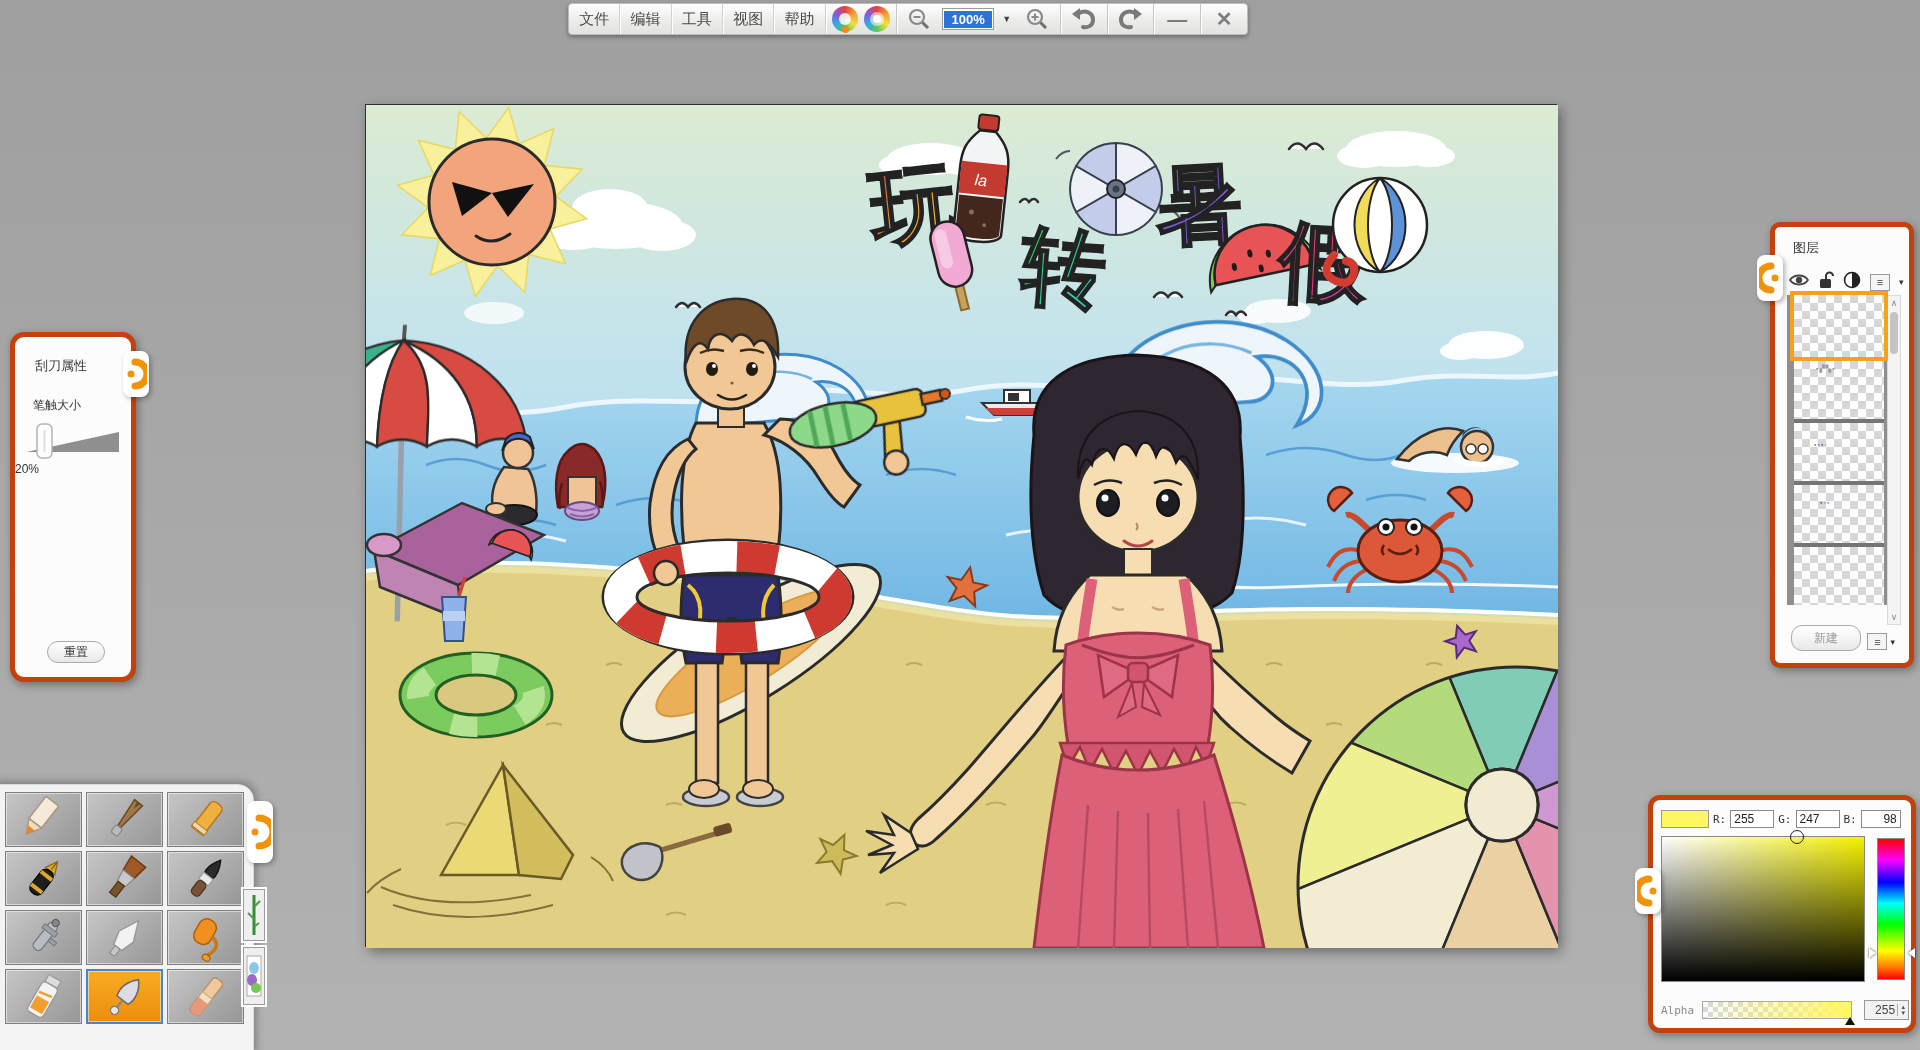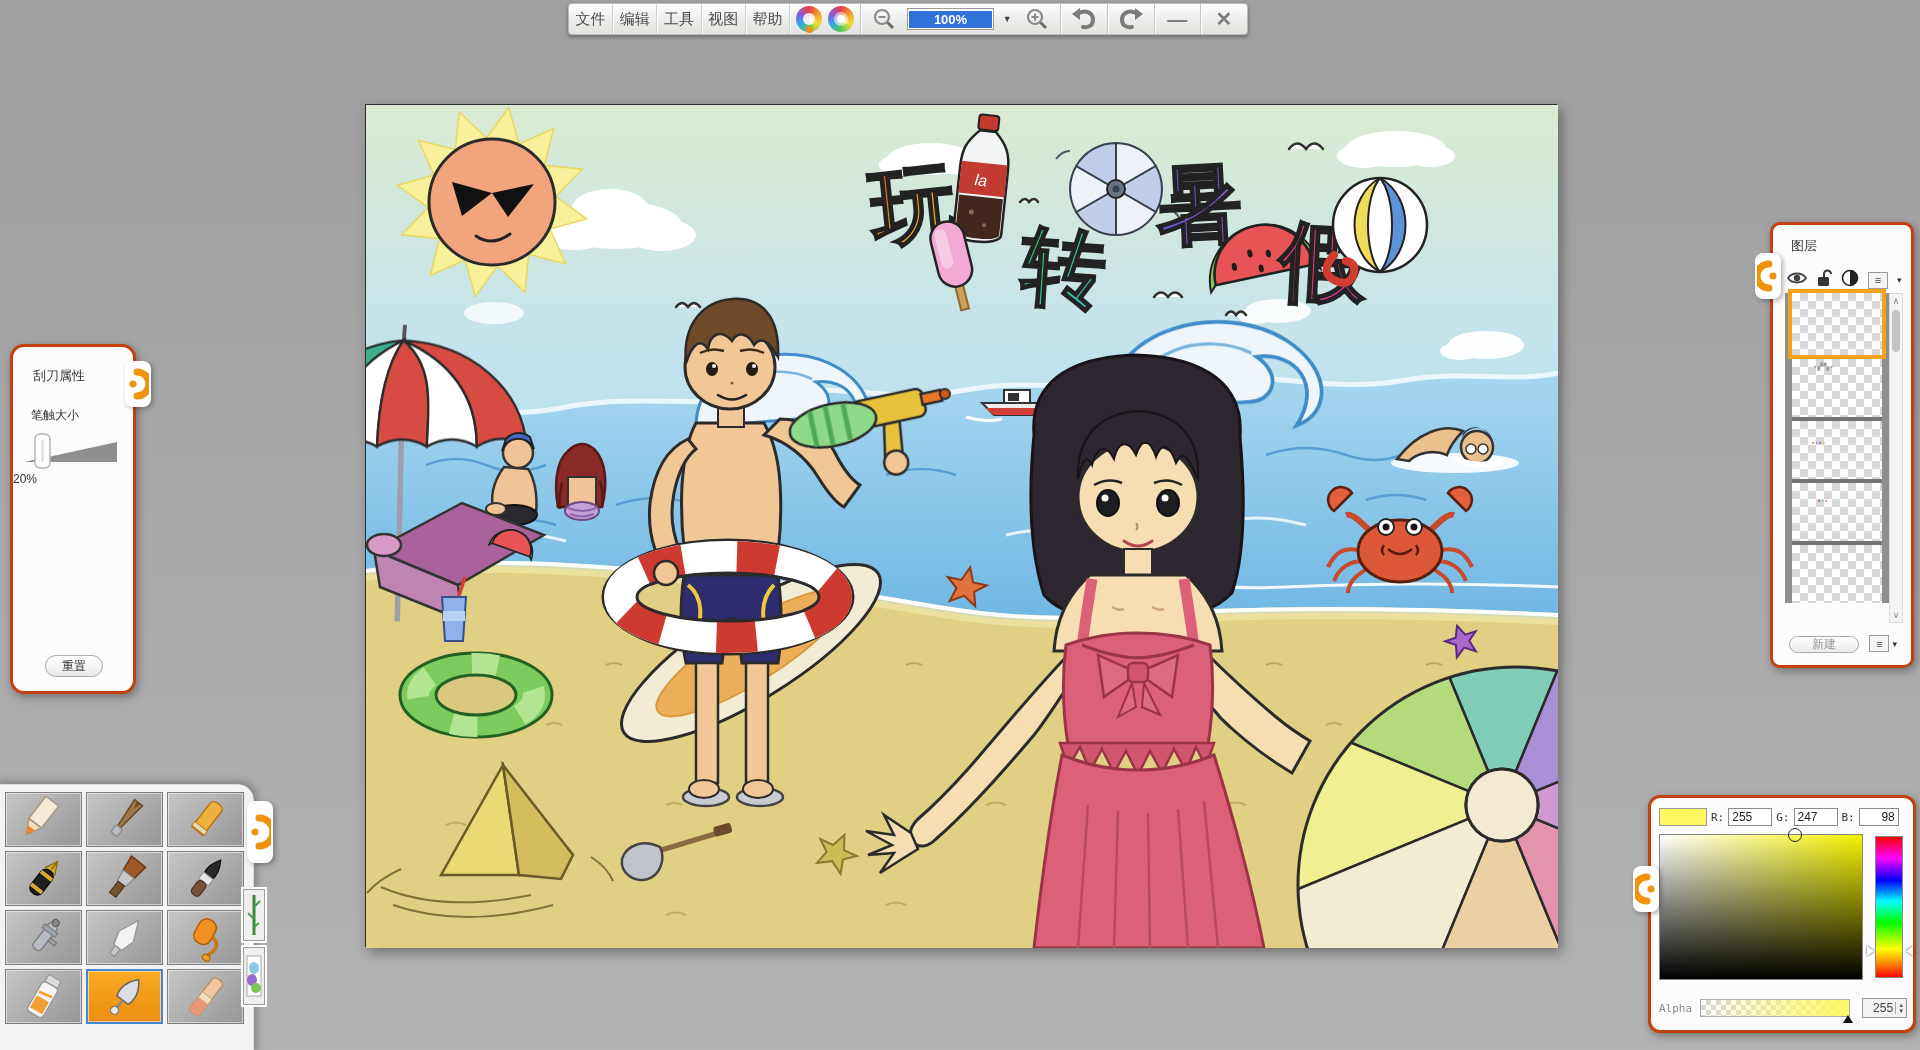--- a/index.html
+++ b/index.html
@@ -16,32 +16,32 @@
     font-size:15px; color:#4a4a4a; border-right:1px solid #d2d2d0; box-shadow:1px 0 0 #fff; cursor:default; }
   .tb-sep { width:1px; background:#c6c6c4; box-shadow:1px 0 0 #fff; }
   .tb-group { display:flex; align-items:center; padding:0 6px; gap:6px; position:relative; }
   .tb-iconbtn { width:34px; display:flex; align-items:center; justify-content:center; }
   .rainbow { width:26px; height:26px; border-radius:50%;
     background:conic-gradient(#e84040,#f0a030,#f0e040,#58c858,#38a8e8,#8858d8,#e84040); position:relative; }
   .rainbow::after { content:""; position:absolute; inset:7px; border-radius:50%; background:rgba(255,255,255,.85); }
   .rainbow.swirl::after { inset:9px; background:#fff; box-shadow:0 0 0 3px rgba(255,255,255,.55); }
   .orange-dot { position:absolute; left:16px; bottom:1px; width:7px; height:7px; border-radius:50%; background:#f08a1a; }
   .zoom-combo { display:flex; align-items:center; height:22px; background:#fff; border:1px solid #9a9a9a; padding:1px; }
-  .zoom-val { background:#2f72d8; color:#fff; font-size:13px; font-weight:bold; padding:1px 25px; }
+  .zoom-val { background:#2f72d8; color:#fff; font-size:13px; font-weight:bold; padding:1px 7px; }
   .combo-arrow { width:14px; text-align:center; font-size:9px; color:#444; }
   .win-glyph { font-size:20px; color:#7d7d7d; font-weight:bold; }
 
   
-  .panel { background:#fcfcfc; border:3px solid #c2410c; border-radius:14px;
+  .panel { background:#fcfcfc; border:5px solid #c2410c; border-radius:14px;
     box-shadow:2px 3px 8px rgba(0,0,0,.35); }
   .grabber { position:absolute; width:26px; height:46px; background:#fff; border-radius:8px;
     box-shadow:2px 2px 5px rgba(0,0,0,.3); display:flex; align-items:center; justify-content:center; }
 
   
-  .scraper { left:10px; top:344px; width:126px; height:350px; }
+  .scraper { left:10px; top:332px; width:126px; height:350px; }
   .scraper h3 { font-size:13px; font-weight:normal; color:#333; margin:20px 0 0 20px; }
   .scraper .lbl { font-size:12px; color:#333; margin:22px 0 0 18px; }
   .slider-wrap { position:relative; margin:8px 0 0 8px; width:104px; height:38px; }
   .pct { font-size:12px; color:#333; text-align:left; width:96px; margin-top:2px; }
   .reset-btn { position:absolute; left:32px; bottom:14px; width:58px; height:22px; border-radius:11px;
     background:linear-gradient(180deg,#ffffff,#e8e8e6); border:1px solid #aaa; font-size:12px; color:#333;
     display:flex; align-items:center; justify-content:center; }
 
   
   .palette { left:-6px; top:784px; width:260px; height:272px; background:#f3f3f3;
@@ -65,21 +65,21 @@
   .layer { height:62px; background:
       conic-gradient(#d7d7d7 25%,#ffffff 0 50%,#d7d7d7 0 75%,#ffffff 0);
     background-size:16px 16px; position:relative; }
   .layer + .layer { border-top:4px solid #757575; }
   .layer.sel { box-shadow:0 0 0 4px #f5a21b; z-index:2; }
   .hint { position:absolute; font-size:7px; letter-spacing:1px; white-space:nowrap; }
   .vscroll { position:absolute; right:8px; top:68px; width:14px; height:330px; background:#f4f4f4;
     border:1px solid #dadada; display:flex; flex-direction:column; align-items:center; justify-content:space-between;
     font-size:9px; color:#888; padding:2px 0; }
   .vthumb { position:absolute; top:16px; left:2px; width:8px; height:42px; background:#c4c4c4; border-radius:4px; }
-  .new-btn { position:absolute; left:16px; bottom:12px; width:70px; height:17px; border-radius:11px;
+  .new-btn { position:absolute; left:16px; bottom:12px; width:70px; height:26px; border-radius:11px;
     background:linear-gradient(180deg,#fff,#e9e9e7); border:1px solid #aaa; font-size:12px; color:#9a9a9a;
     display:flex; align-items:center; justify-content:center; }
   .layers .menu-bottom { position:absolute; right:14px; bottom:13px; display:flex; align-items:center; gap:3px; }
 
   
   .colorp { left:1648px; top:795px; width:268px; height:238px; border-radius:12px; }
   .crow { position:absolute; left:8px; top:10px; display:flex; align-items:center; gap:4px; }
   .swatch { width:48px; height:18px; border:1px solid #999; }
   .clabel { font-family:"DejaVu Sans Mono", monospace; font-size:11px; color:#333; }
   .cinput { width:44px; height:18px; border:1px solid #8a8a8a; font-size:12px; padding:0 3px;

